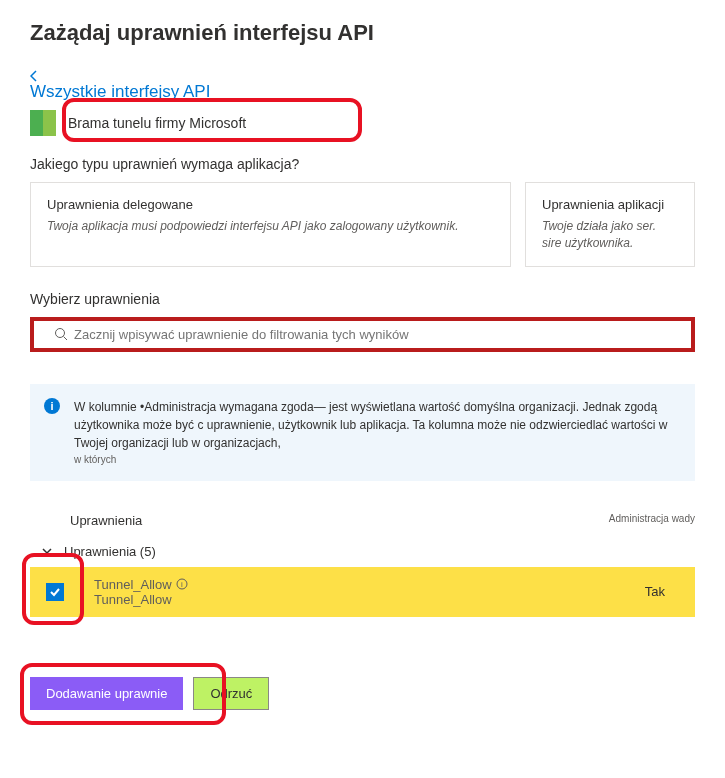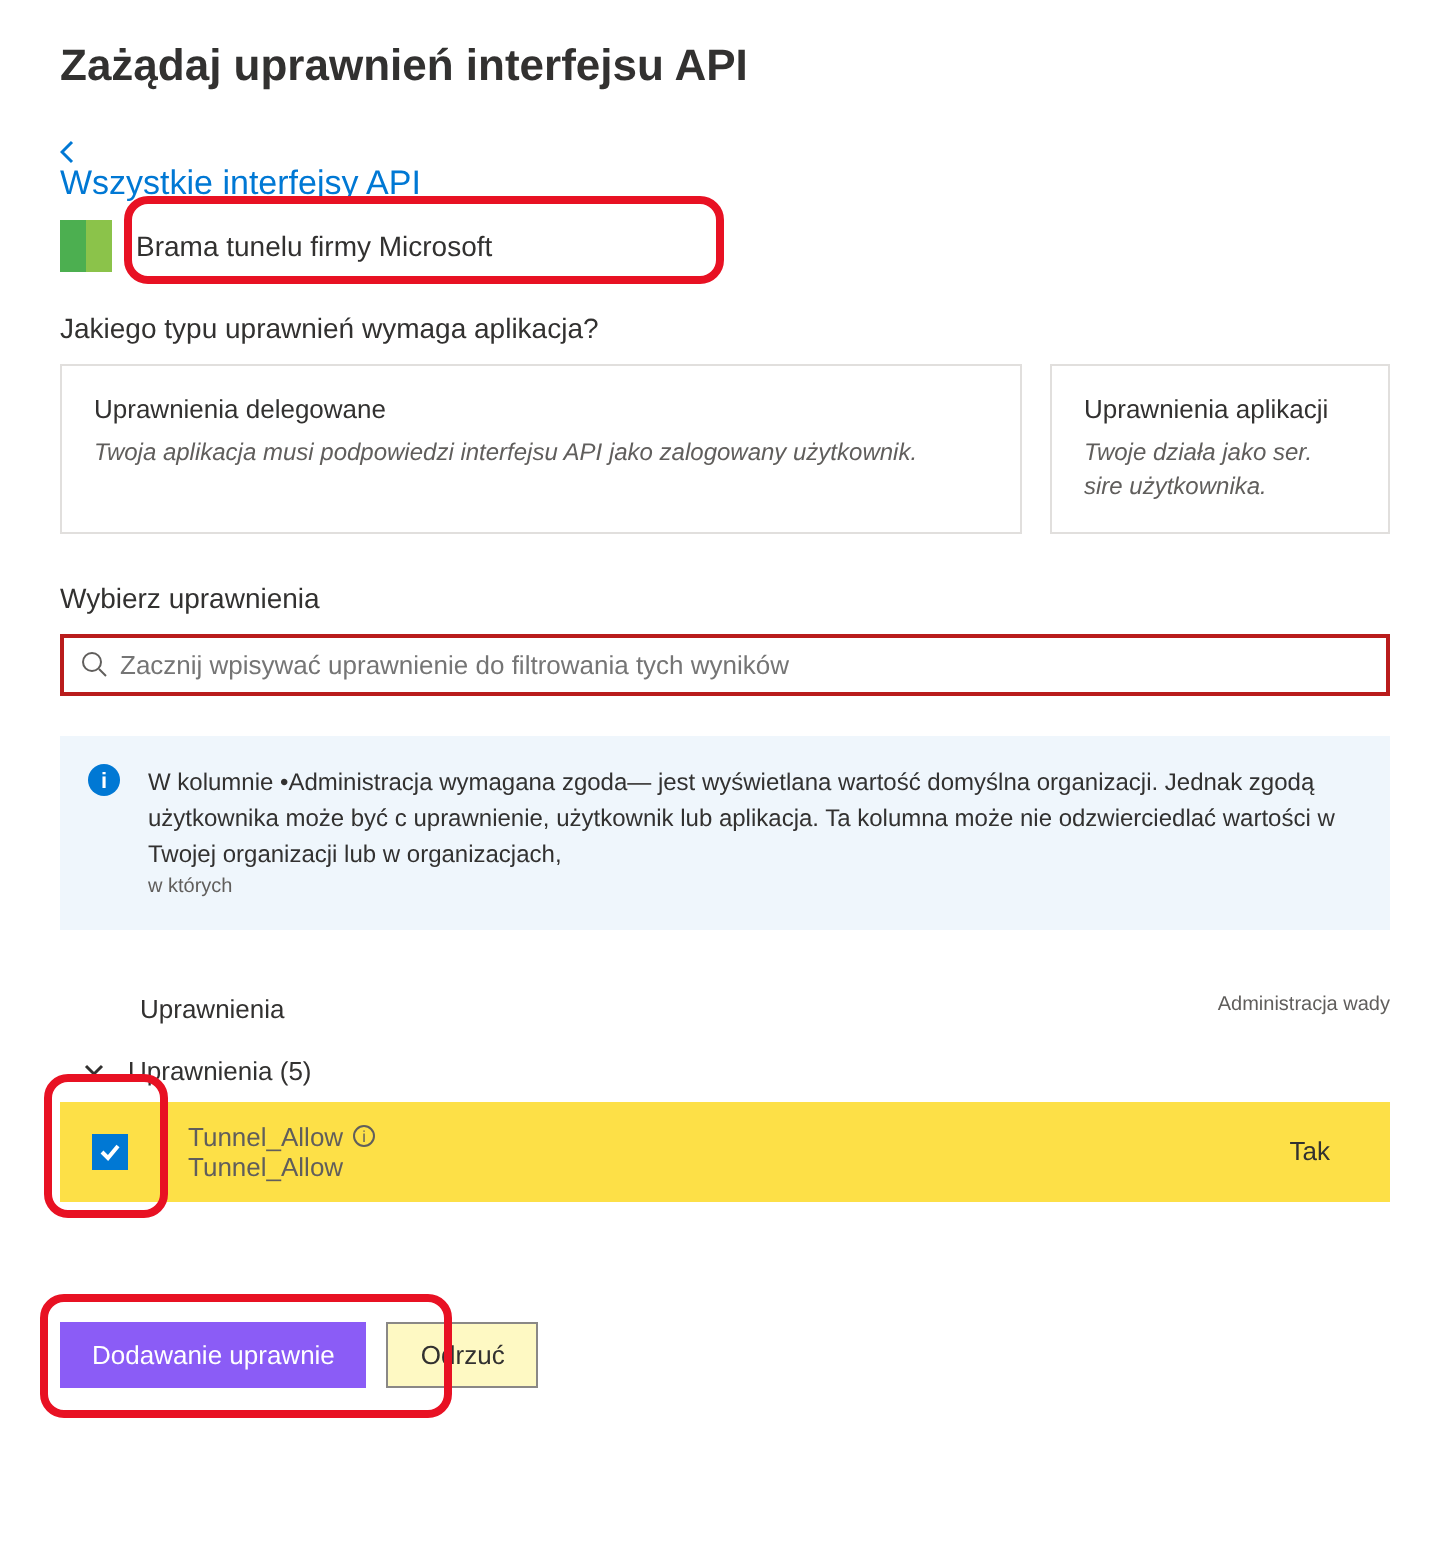--- a/index.html
+++ b/index.html
@@ -92,25 +92,25 @@
       font-size: 12px;
       color: #605e5c;
       line-height: 1.4;
       font-style: italic;
     }
     .select-label {
       font-size: 14px;
       margin-bottom: 10px;
     }
     .search-box {
-      border: 2px solid #b91c1c;
-      display: flex;
-      align-items: center;
-      padding: 6px 8px;
-      margin-bottom: 20px;
+      border: 4px solid #b91c1c;
+      display: flex;
+      align-items: center;
+      padding: 6px 20px;
+      margin-bottom: 32px;
     }
     .search-box input {
       border: none;
       outline: none;
       flex: 1;
       font-size: 13px;
       color: #605e5c;
       margin-left: 6px;
     }
     .info-banner {
@@ -180,21 +180,21 @@
       position: relative;
       margin-top: 40px;
     }
     .btn {
       padding: 8px 16px;
       font-size: 13px;
       border: none;
       cursor: pointer;
     }
     .btn-primary { background: #8b5cf6; color: #fff; }
-    .btn-secondary { background: #fef9c3; border: 1px solid #8a8886; color: #323130; }
+    .btn-secondary { background: #bef264; border: 1px solid #8a8886; color: #323130; }
   </style>
 </head>
 <body>
 
 <h1>Zażądaj uprawnień interfejsu API</h1>
 
 <div class="breadcrumb">
   <svg width="8" height="12" viewBox="0 0 8 12">
       <path d="M6 1 L1 6 L6 11" stroke="#0078d4" stroke-width="1.5" fill="none"></path>
     </svg>

